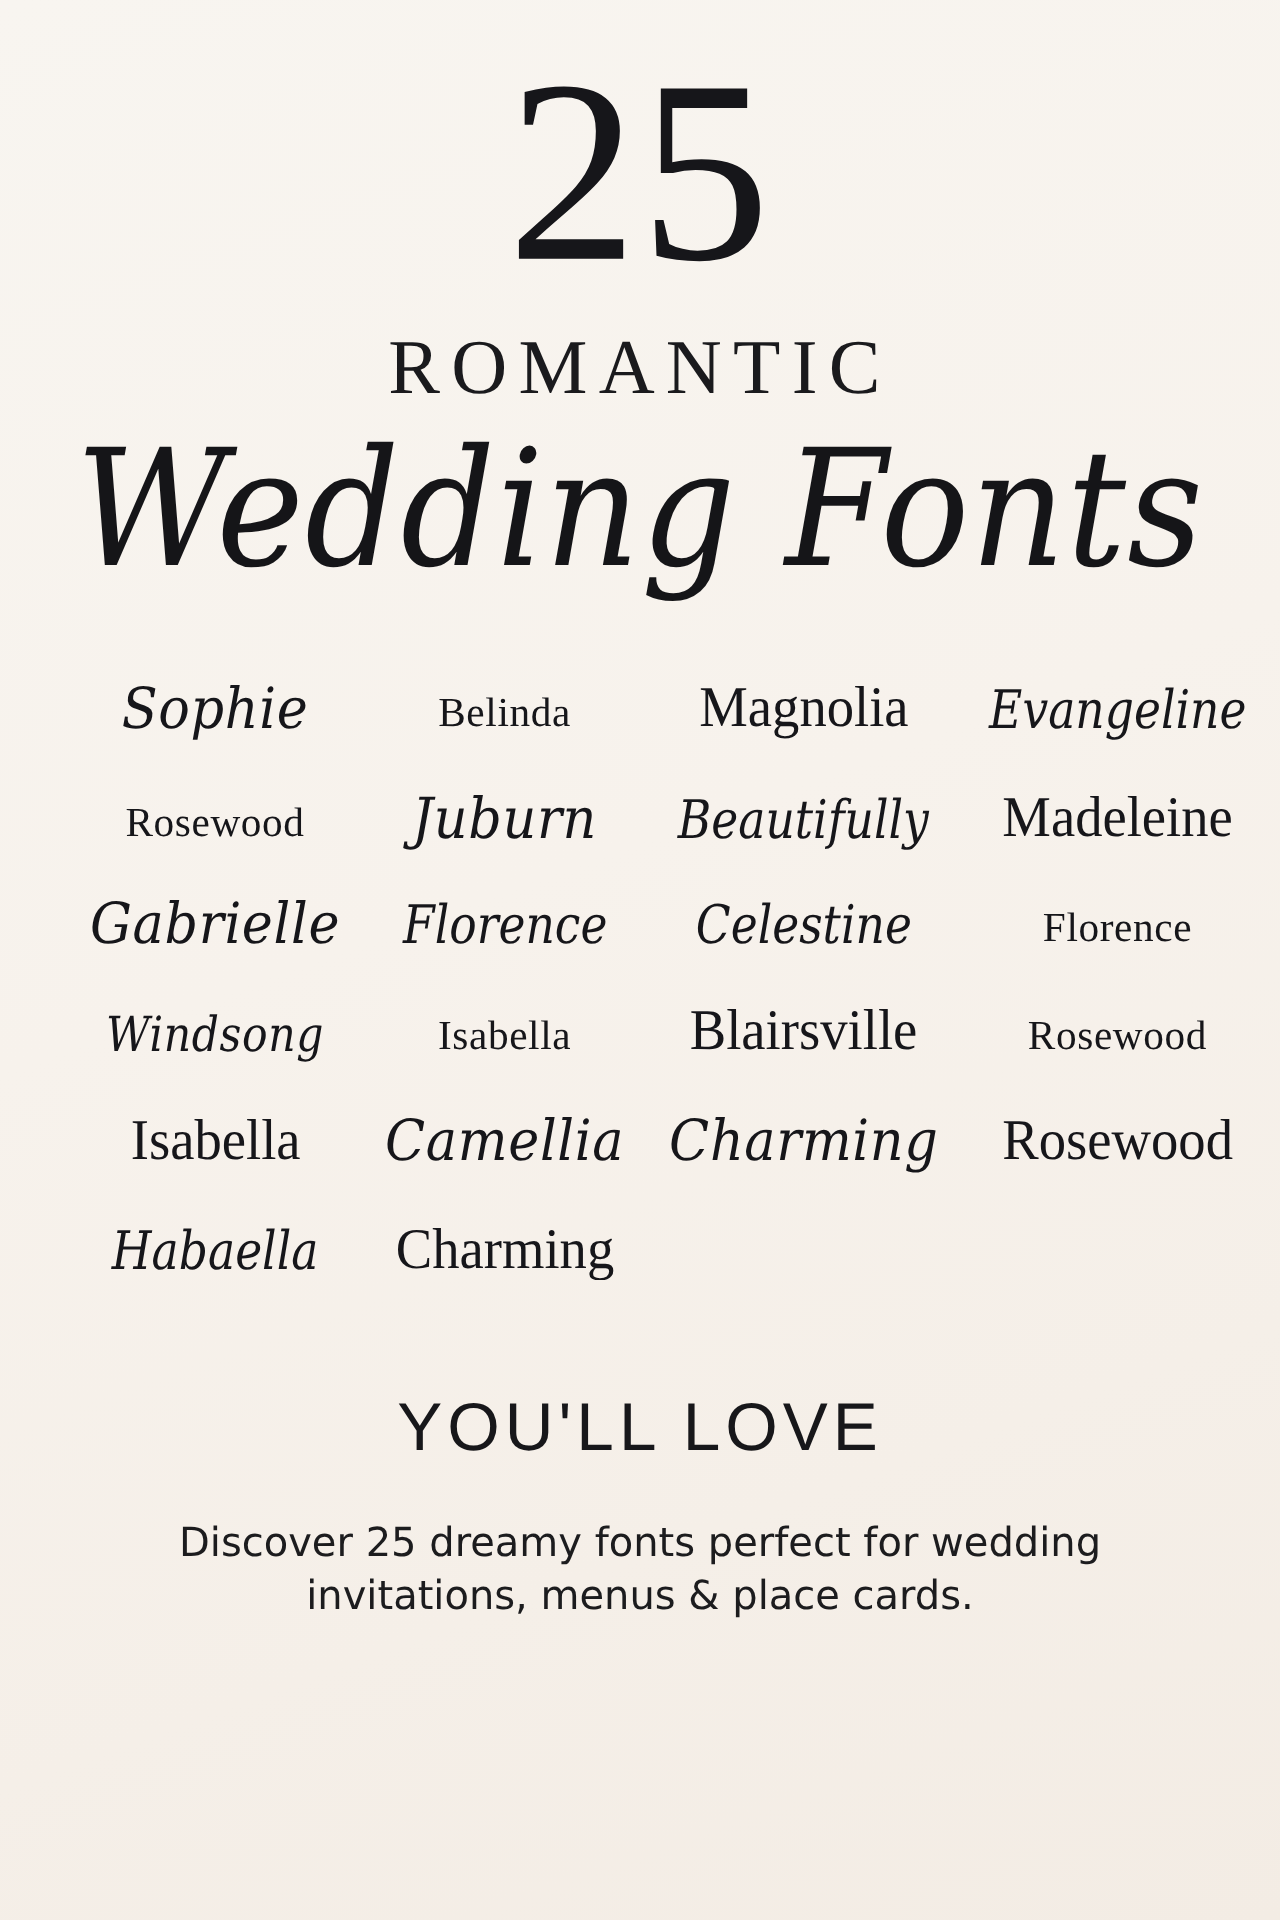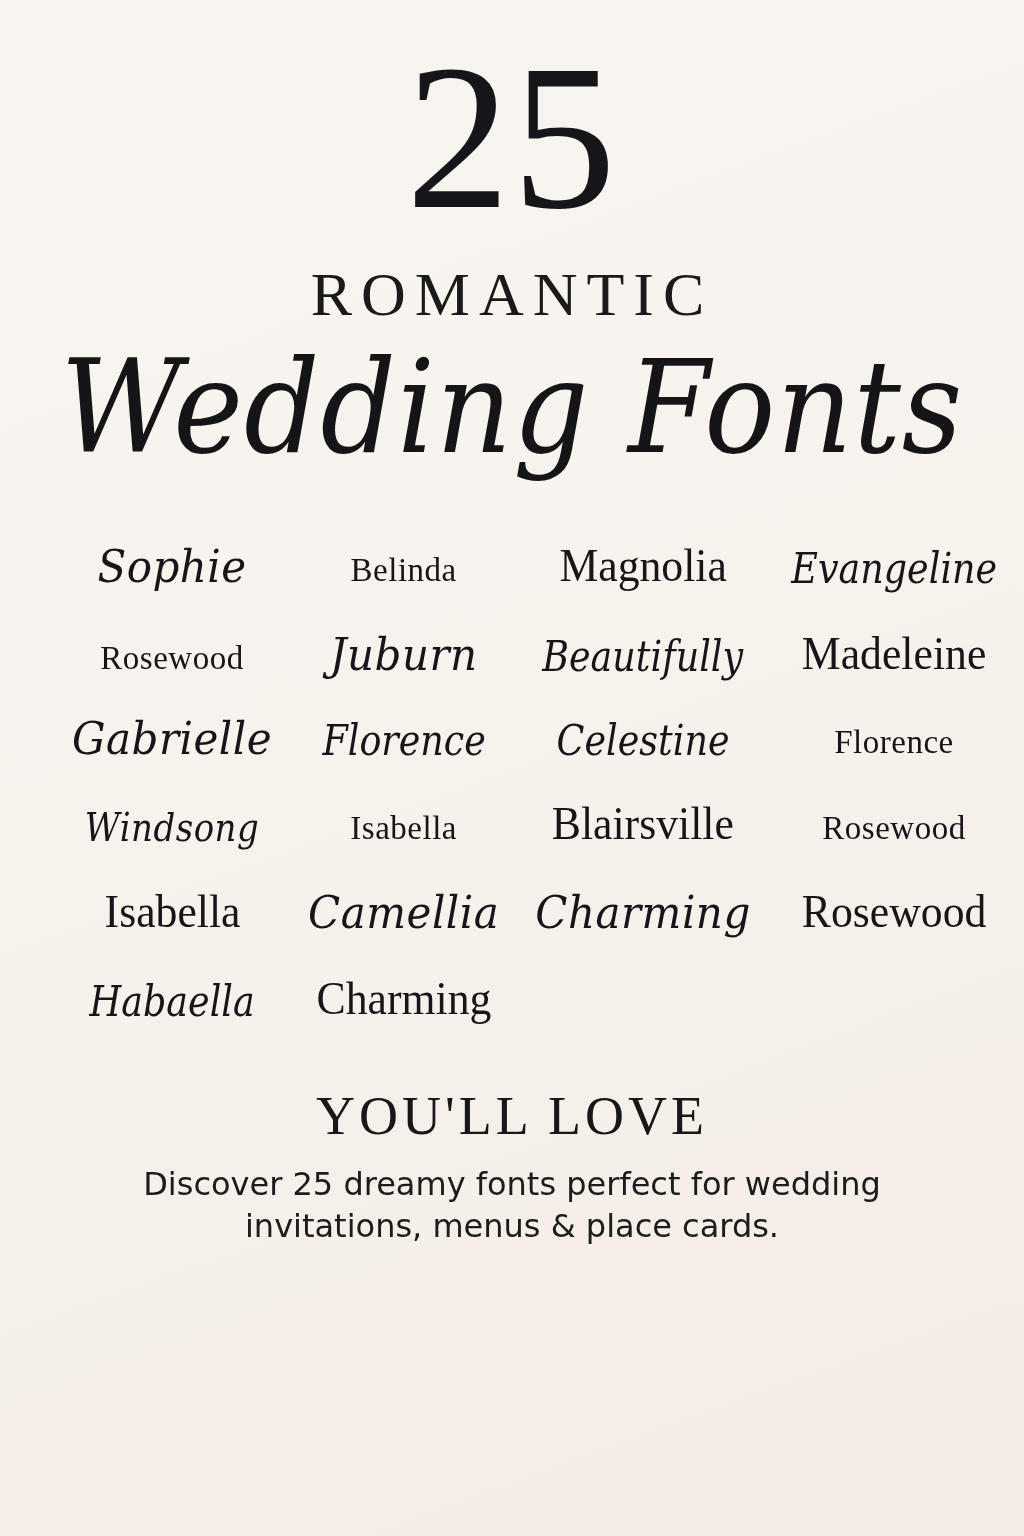--- a/index.html
+++ b/index.html
@@ -105,33 +105,33 @@
   .s-script-small {
     font-family: "DejaVu Serif", serif;
     font-style: italic;
     font-size: 34px;
     transform: scaleY(1.14);
     letter-spacing: 0.5px;
   }
 
   
   .youll-love {
-    font-family: Liberation Serif, serif;
+    font-family: Liberation Sans, sans-serif;
     font-size: 54px;
     letter-spacing: 4px;
-    margin-top: 60px;
+    margin-top: 86px;
     color: #17171a;
     text-transform: uppercase;
   }
   .blurb {
     font-family: "DejaVu Sans", sans-serif;
     font-size: 32px;
     line-height: 1.32;
     text-align: center;
-    margin-top: 16px;
+    margin-top: 40px;
     width: 760px;
     color: #1c1c1e;
   }
 </style>
 </head>
 <body>
 
 <div class="poster">
 
   <div class="header">

